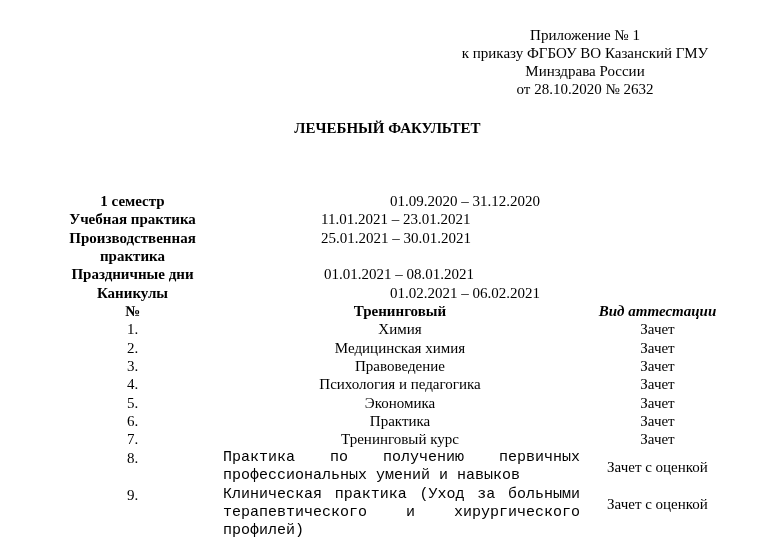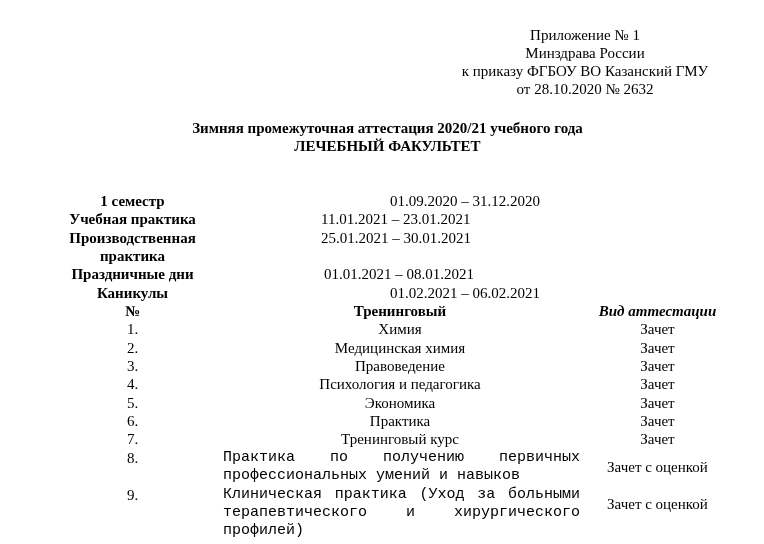--- a/index.html
+++ b/index.html
@@ -18,27 +18,26 @@
   .disc { position: absolute; left: 220px; width: 360px; text-align: center; line-height: 18px; white-space: nowrap; }
   .disc.just { text-align: justify; text-align-last: left; white-space: normal; font-family: Liberation Mono, monospace; }
   .att { position: absolute; left: 590px; width: 135px; text-align: center; line-height: 18px; white-space: nowrap; }
   .bold { font-weight: bold; }
 </style>
 </head>
 <body>
 
 <div class="appendix">
   <div>Приложение № 1</div>
+  <div>к приказу ФГБОУ ВО Казанский ГМУ</div>
   <div>Минздрава России</div>
-  <div>к приказу ФГБОУ ВО Казанский ГМУ</div>
   <div>от 28.10.2020 № 2632</div>
 </div>
 
 <div class="title-block">
-  <div>Зимняя промежуточная аттестация 2020/21 учебного года</div>
   <div>ЛЕЧЕБНЫЙ ФАКУЛЬТЕТ</div>
 </div>
 
 <div>
   <div class="lbl" style="top:192px;">1 семестр</div>
   <div class="date" style="left:390px; top:192px;">01.09.2020 – 31.12.2020</div>
 
   <div class="lbl" style="top:210px;">Учебная практика</div>
   <div class="date" style="left:321px; top:210px;">11.01.2021 – 23.01.2021</div>
 

